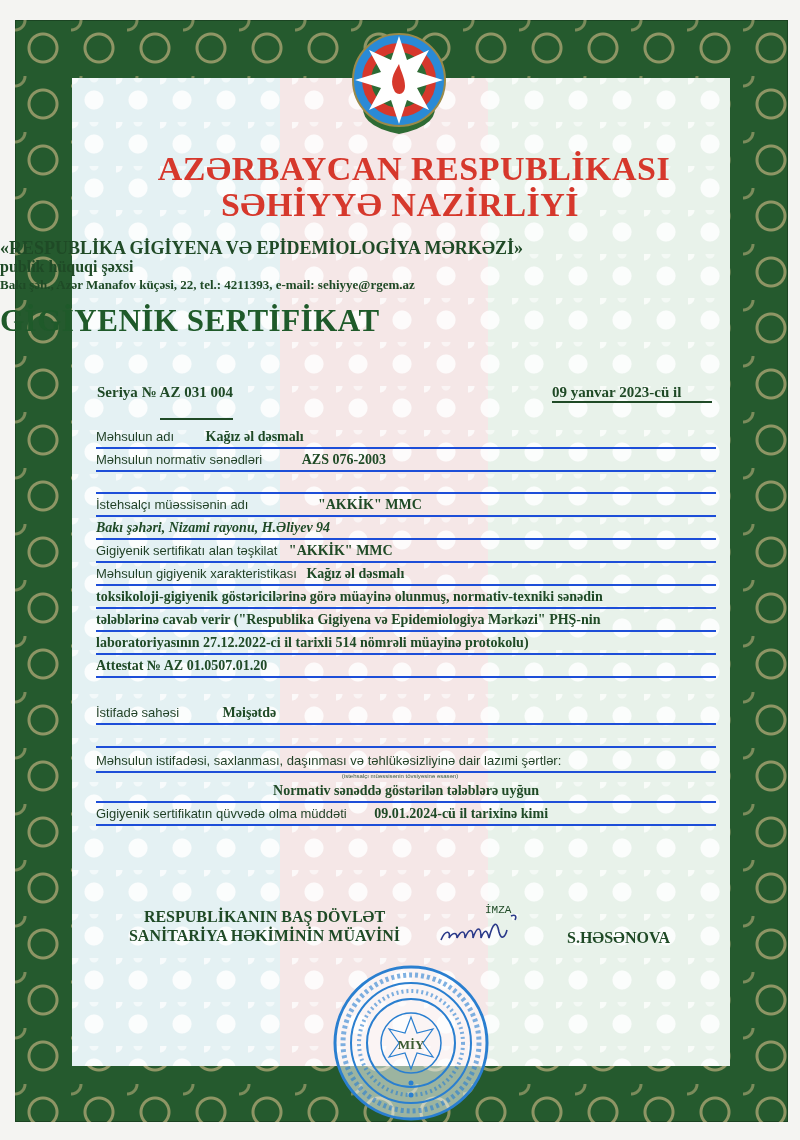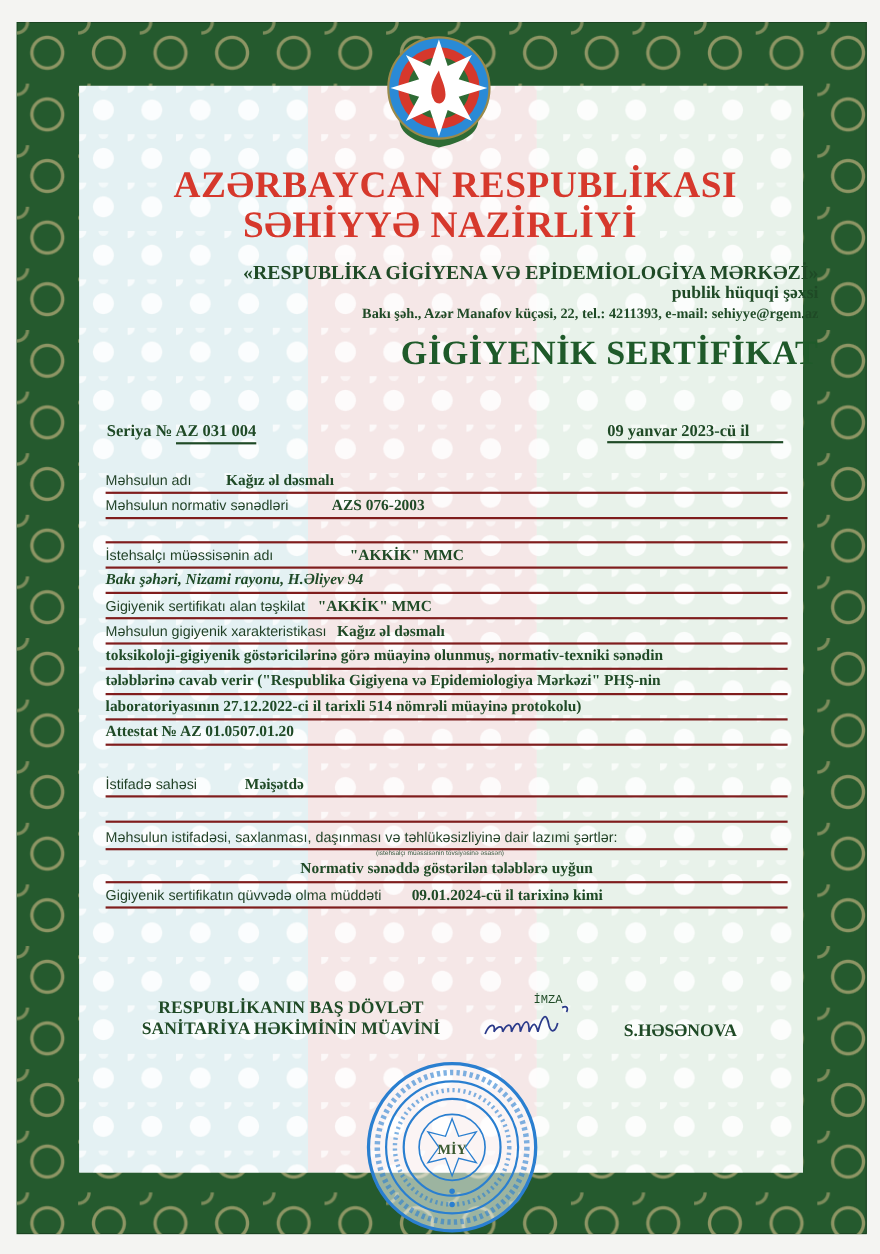--- a/index.html
+++ b/index.html
@@ -45,39 +45,39 @@
     position:absolute; left:345px; top:30px; width:108px; height:108px;
   }
 
   .h-red {
     position:absolute; left:0; width:800px; text-align:center;
     color:#d6382c; font-weight:bold; letter-spacing:0.5px;
   }
   .h1 { top:150px; font-size:34px;padding-left:14px; }
   .h2 { top:186px; font-size:34px; }
   .center-line {
-    position:absolute; left:0; width:744px; text-align:right; font-weight:bold; color:#1f4a26;
+    position:absolute; left:0; width:744px; text-align:left; font-weight:bold; color:#1f4a26;
   }
   .org { top:238px; font-size:18px; }
   .legal { top:258px; font-size:16px; }
   .addr { top:277px; font-size:13px; }
   .title { top:303px; font-size:31px; letter-spacing:0.5px; color:#1f5a2a; }
 
   .seriya {
     position:absolute; left:97px; top:384px; font-size:15px; font-weight:bold;
   }
-  .seriya .u { border-bottom:2px solid #1f4a26; padding-bottom:2px; }
+  .seriya .u { border-bottom:2px solid #1f4a26; padding-bottom:18px; }
   .date {
     position:absolute; left:552px; top:384px; width:160px; font-size:15px; font-weight:bold;
     border-bottom:2px solid #1f4a26; padding-bottom:0; white-space:nowrap;
   }
 
   .row {
     position:absolute; left:96px; width:620px; height:20px;
-    border-bottom:2px solid #7f1d1d;
+    border-bottom:2px solid #1d4ed8;
     font-size:14px; line-height:20px; white-space:nowrap;
   }
   .row .lbl { font-family:"Liberation Sans", sans-serif; font-size:13px; color:#1f3f24; }
   .row .val { font-weight:bold; font-size:14px; }
   .row.bold { font-weight:bold; font-size:14px; }
   .row.italic { font-weight:bold; font-style:italic; }
   .row.center { text-align:center; }
   .hint {
     position:absolute; left:0; width:800px; text-align:center; top:773px;
     font-family:"Liberation Sans", sans-serif; font-size:6px; color:#3a5a40;

